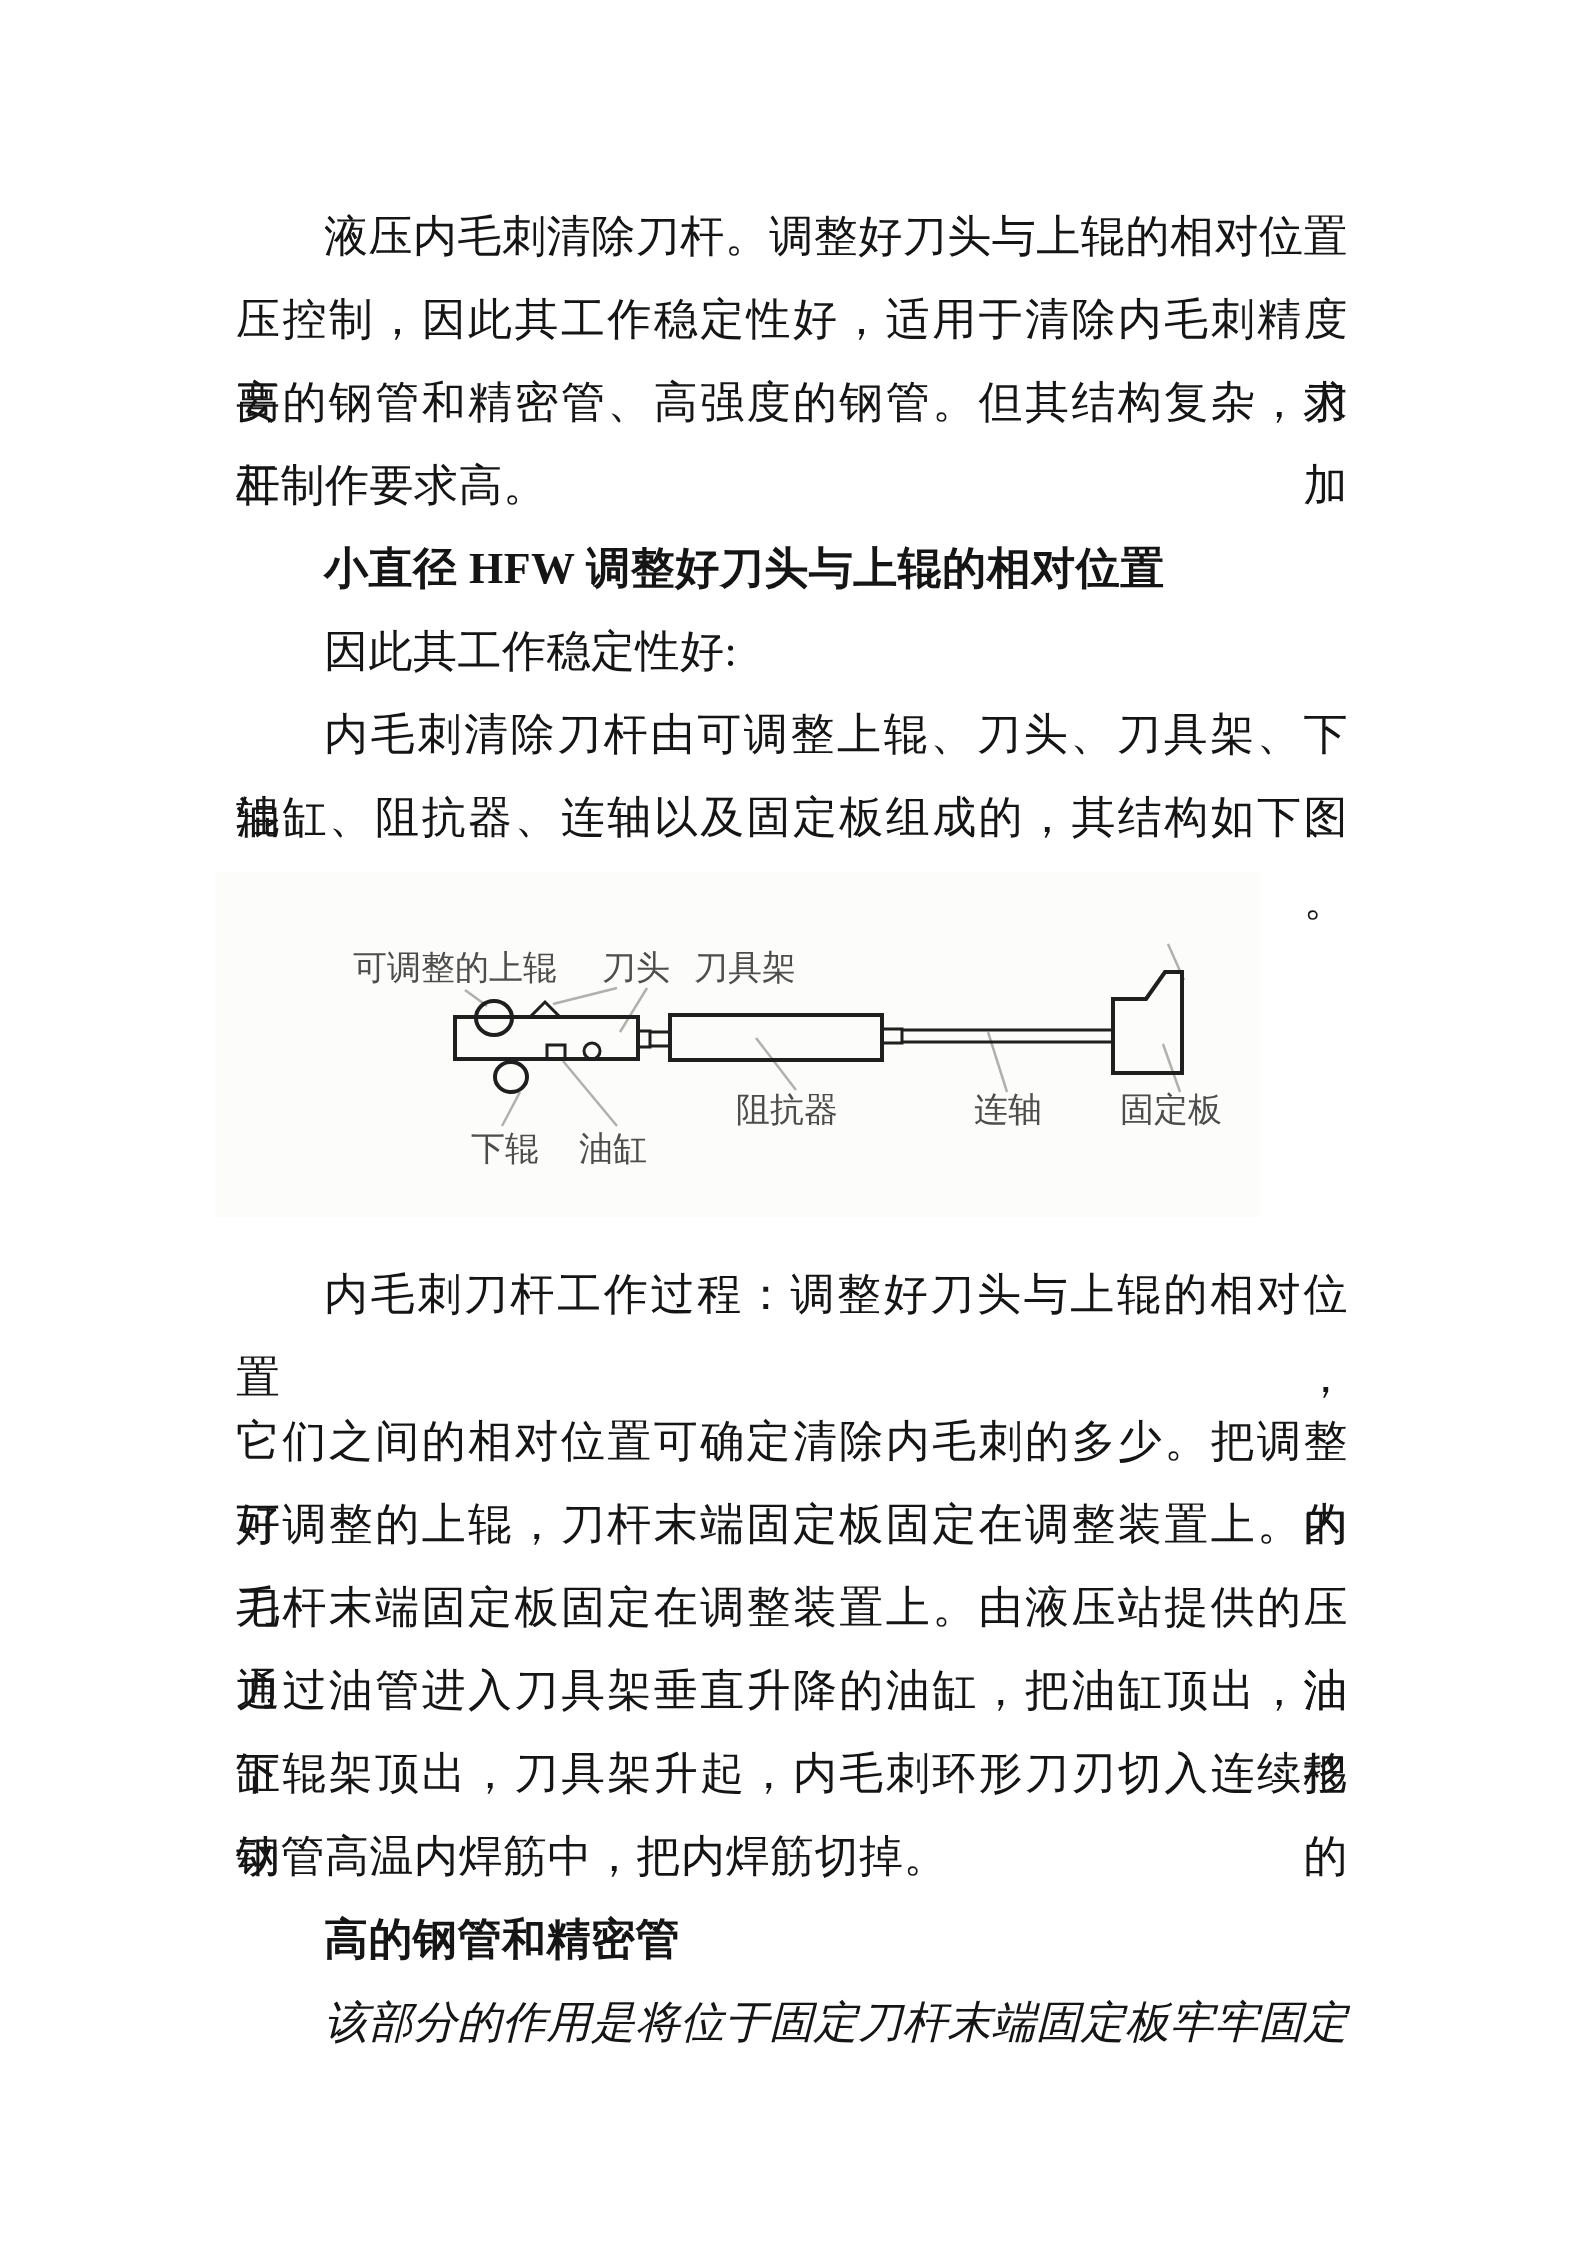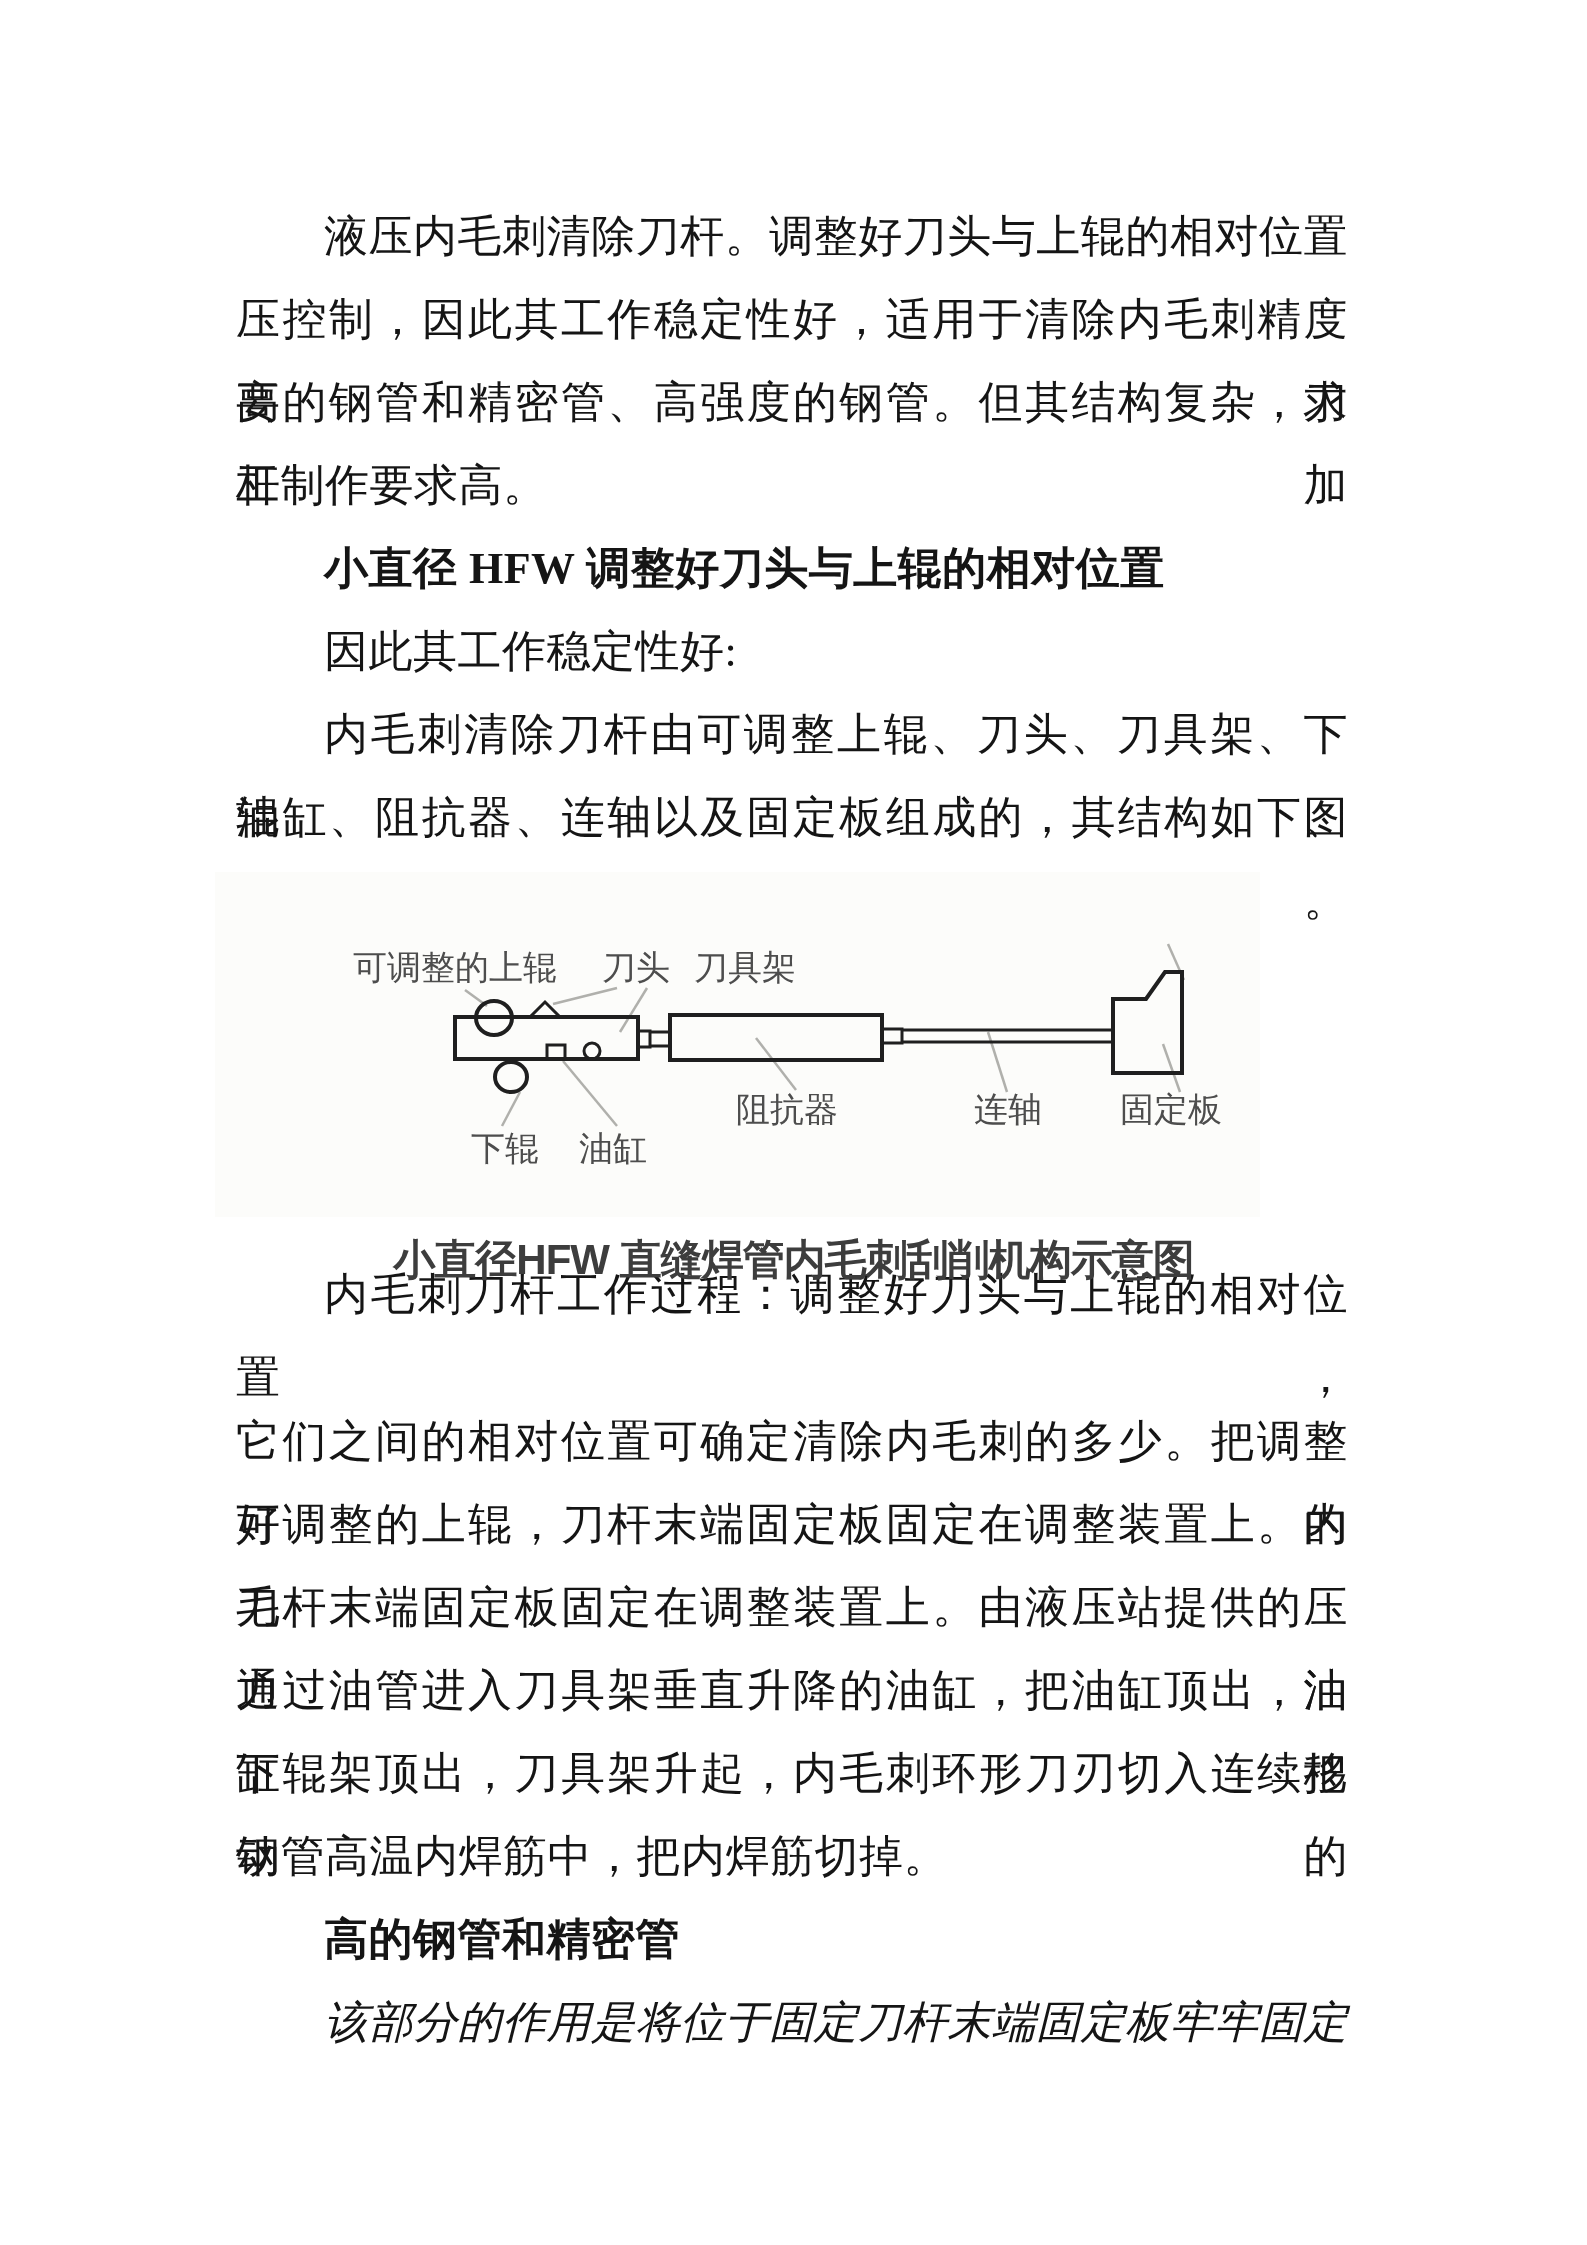--- a/index.html
+++ b/index.html
@@ -136,15 +136,14 @@
       <text class="dlabel" x="411" y="99">刀头</text>
       <text class="dlabel" x="520" y="99">刀具架</text>
       <text class="dlabel" x="280" y="280">下辊</text>
       <text class="dlabel" x="388" y="280">油缸</text>
       <text class="dlabel" x="562" y="241">阻抗器</text>
       <text class="dlabel" x="783" y="241">连轴</text>
       <text class="dlabel" x="946" y="241">固定板</text>
     </g>
   </svg>
 
-  <div class="fig-caption">小直径HFW 直缝焊管内毛刺刮削机构示意图</div>
 
 </div>
 
 </body></html>

